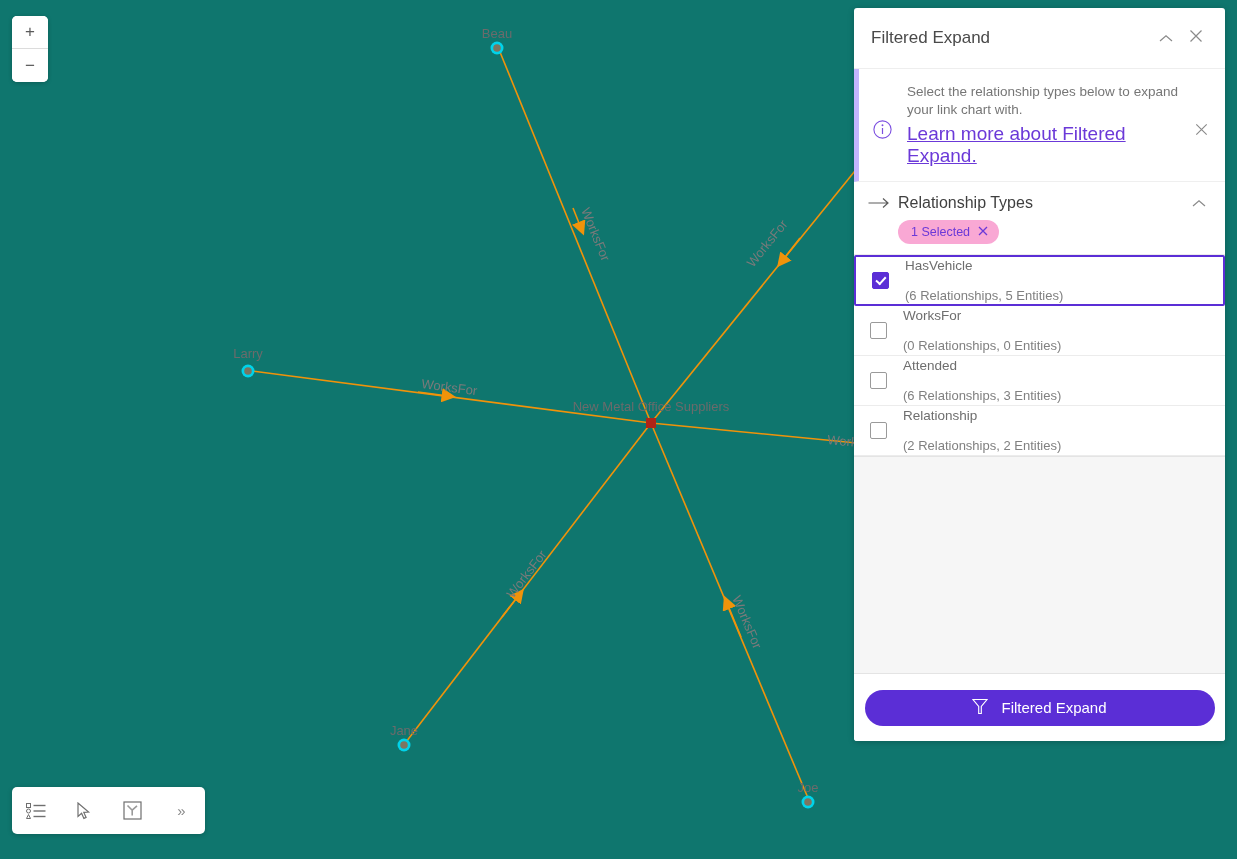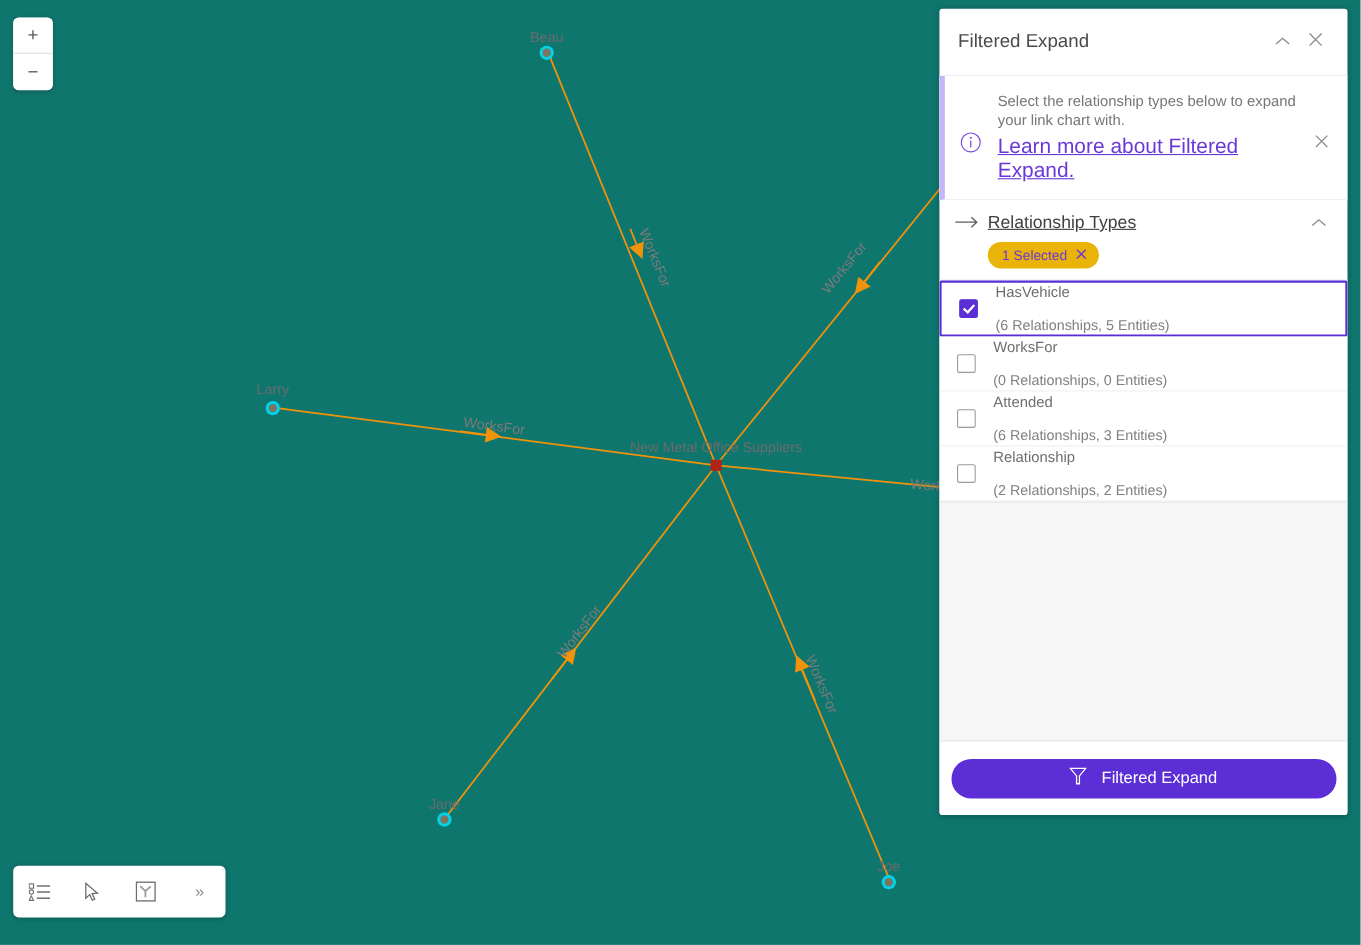--- a/index.html
+++ b/index.html
@@ -107,27 +107,27 @@
     font-size: 19px; color: #6b39d8;
     text-decoration: underline; cursor: pointer;
   }
   .info-close { flex: 0 0 20px; margin-top: 11px; color: #8a8a8a; cursor: pointer; }
 
   .section-head {
     display: flex; align-items: center;
     padding: 12px 14px 6px 14px;
   }
   .sec-arrow { width: 30px; color: #5c5c5c; font-size: 15px; text-align: left; }
-  .sec-title { flex: 1; font-size: 16px; color: #3f3f3f; text-decoration: underline; }
+  .sec-title { flex: 1; font-size: 16px; color: #3f3f3f; }
   .sec-chev { width: 24px; text-align: center; color: #7a7a7a; cursor: pointer; }
 
   .chip-row { padding: 2px 14px 10px 44px; }
   .chip {
     display: inline-flex; align-items: center; gap: 8px;
-    background: #eab308; color: #6b39d8;
+    background: #f9a8d4; color: #6b39d8;
     border-radius: 12px; height: 24px;
     padding: 0 11px 0 13px;
     font-size: 12.5px; cursor: pointer;
   }
   .chip-x { font-size: 12px; color: #6b39d8; }
 
   .rel-list { border-top: 1px solid #ececec; }
   .rel-item {
     display: flex; align-items: center;
     height: 50px; padding: 0 14px 0 16px;

